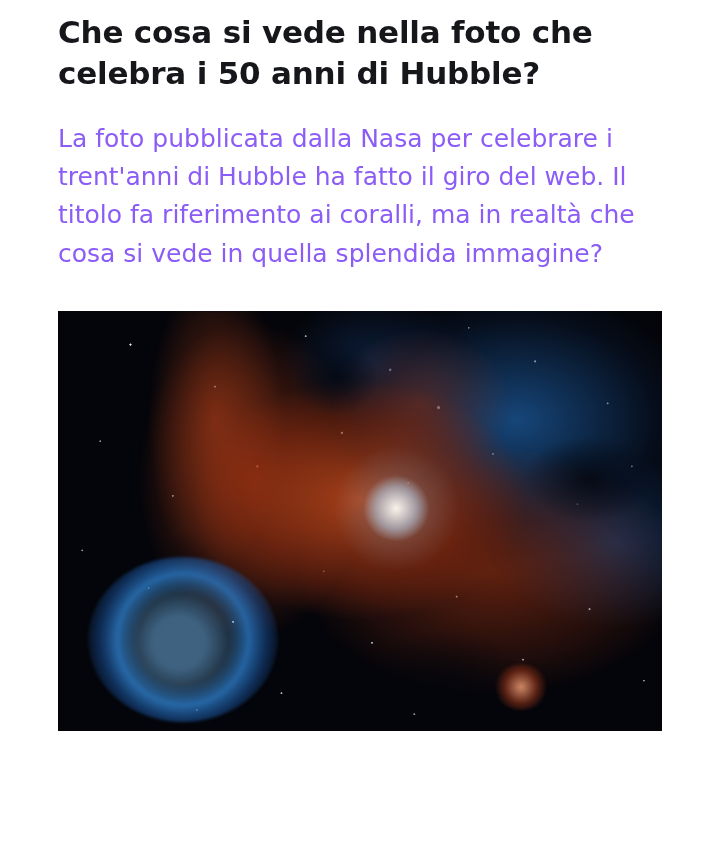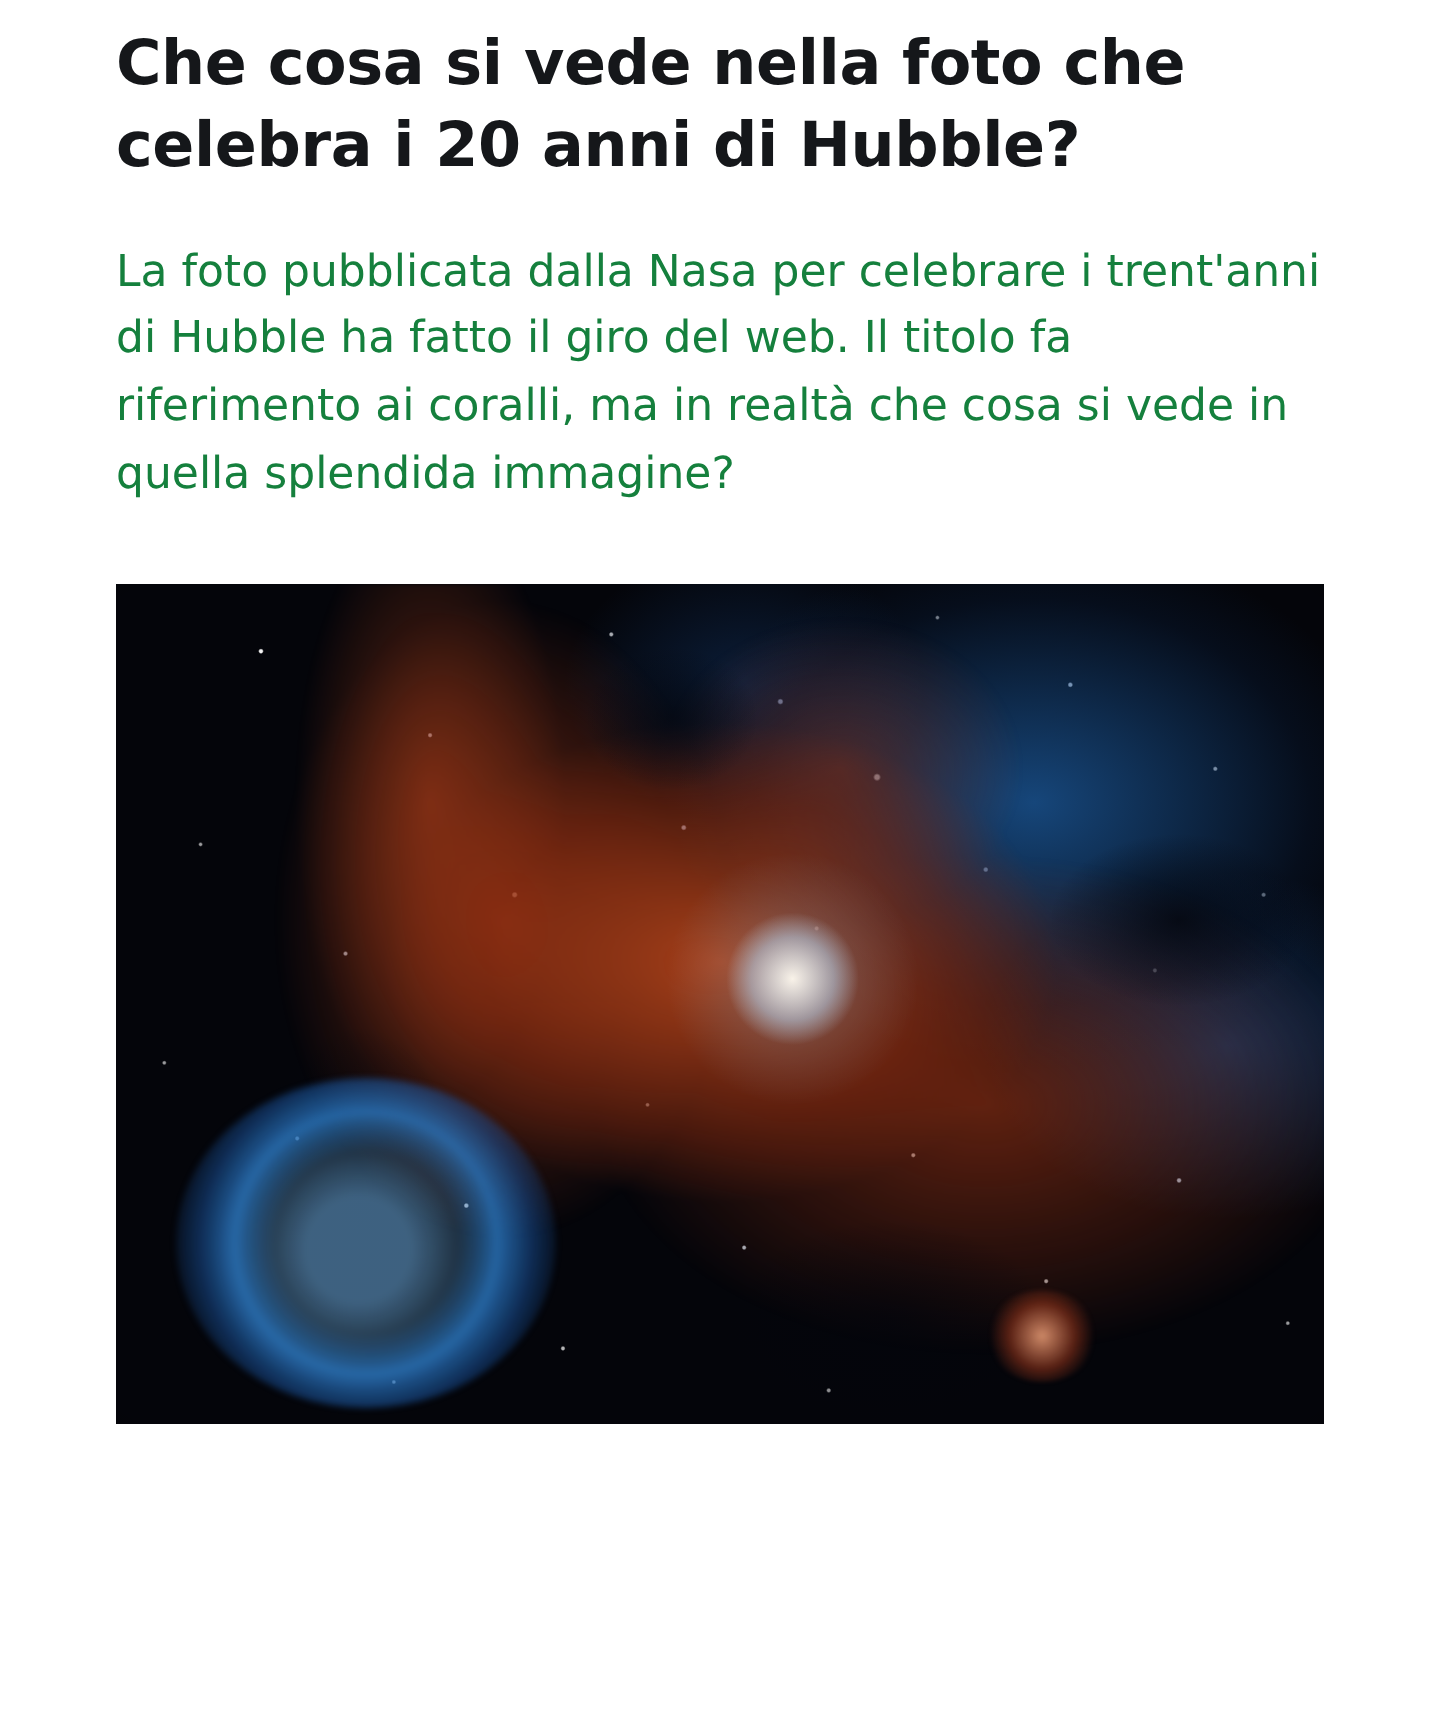--- a/index.html
+++ b/index.html
@@ -22,23 +22,23 @@
   .headline {
     font-size: 31px;
     line-height: 1.32;
     font-weight: bold;
     color: #15171a;
     margin: 0;
     padding-top: 12px;
     letter-spacing: -0.2px;
   }
   .standfirst {
-    font-size: 22px;
+    font-size: 25px;
     line-height: 1.53;
-    color: #15803d;
+    color: #8b5cf6;
     margin: 0;
     padding-top: 26px;
     font-weight: 400;
   }
   .figure {
     margin: 0;
     padding-top: 38px;
   }
   .photo-frame {
     position: relative;
@@ -135,21 +135,21 @@
   }
   .vignette {
     background: radial-gradient(ellipse 120% 115% at 50% 50%, transparent 55%, rgba(0,0,0,0.55) 100%);
   }
 </style>
 </head>
 <body>
 
 <div class="article">
 
-  <h1 class="headline">Che cosa si vede nella foto che celebra i 20 anni di Hubble?</h1>
+  <h1 class="headline">Che cosa si vede nella foto che celebra i 50 anni di Hubble?</h1>
 
   <p class="standfirst">La foto pubblicata dalla Nasa per celebrare i trent'anni di Hubble ha fatto il giro del web. Il titolo fa riferimento ai coralli, ma in realtà che cosa si vede in quella splendida immagine?</p>
 
   <figure class="figure">
     <div class="photo-frame">
       <div class="layer starfield"></div>
       <div class="layer blue-haze"></div>
       <div class="layer rust-cloud"></div>
       <div class="layer core-glow"></div>
       <div class="layer dark-lanes"></div>

